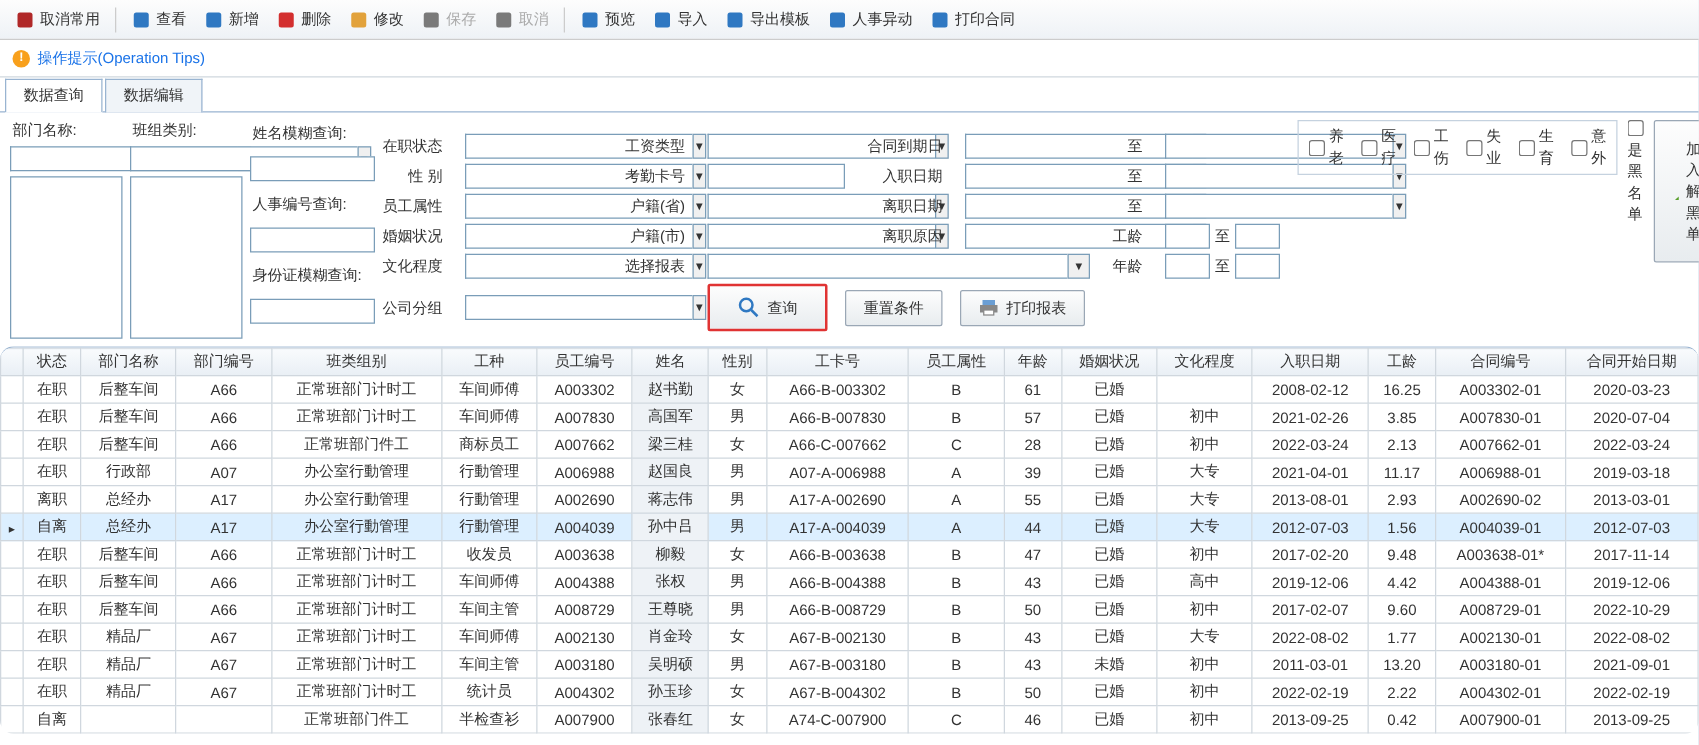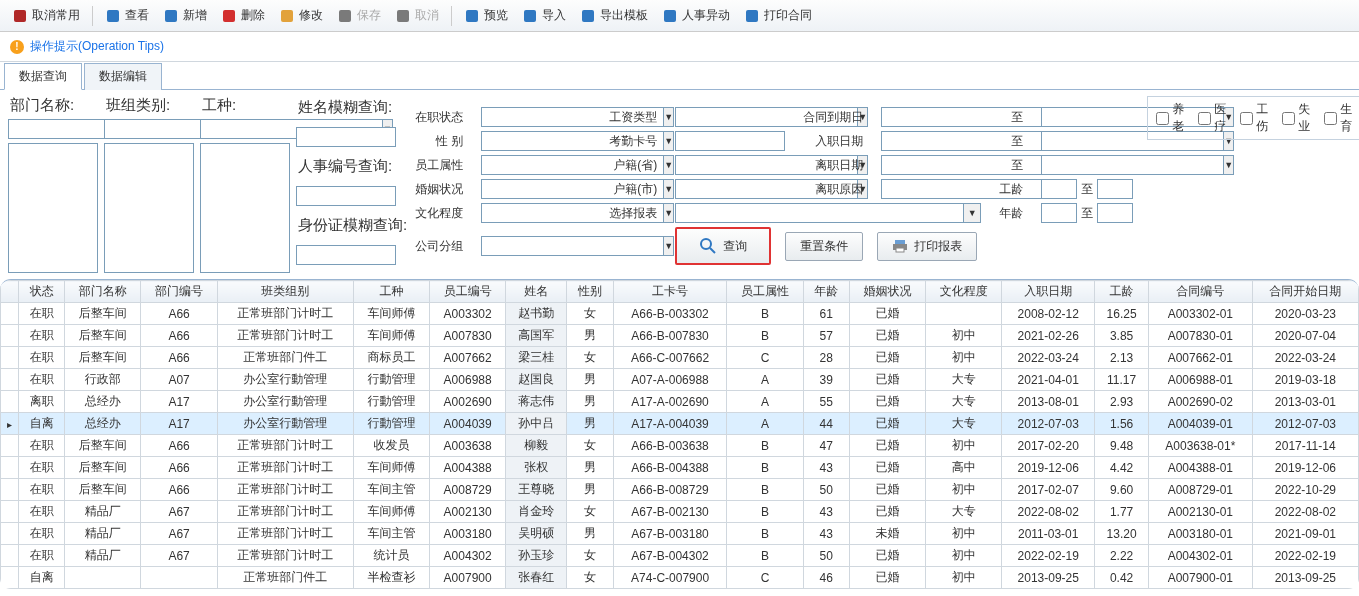--- a/index.html
+++ b/index.html
@@ -9,21 +9,21 @@
 .tb-btn.disabled { color: #aaa; cursor: default; }
 .tb-icon { width: 16px; height: 16px; display: inline-block; }
 .tb-sep { width: 1px; height: 20px; background: #ccc; margin: 0 4px; }
 .tips { padding: 6px 10px; color: #1a73e8; display: flex; align-items: center; gap: 6px; border-bottom: 1px solid #d0d7de; }
 .tips-icon { width: 14px; height: 14px; border-radius: 50%; background: #f8a01c; color: #fff; font-size: 10px; display: flex; align-items: center; justify-content: center; font-weight: bold; }
 .tabs { display: flex; border-bottom: 1px solid #99b4d1; padding-left: 4px; }
 .tab { padding: 4px 14px; border: 1px solid #99b4d1; border-bottom: none; background: #f0f4f8; margin-right: 2px; cursor: pointer; position: relative; top: 1px; }
 .tab.active { background: #fff; border-bottom: 1px solid #fff; }
 .filter-panel { display: flex; padding: 6px 8px; gap: 6px; }
 .fcol { display: flex; flex-direction: column; gap: 4px; }
-.flabel { font-size: 15px; padding: 0 2px; white-space: nowrap; }
+.flabel { font-size: 12px; padding: 0 2px; white-space: nowrap; }
 .fselect, .ftext { border: 1px solid #7a9db8; height: 20px; font-size: 12px; padding: 1px 2px; background: #fff; }
 .tree-box { width: 90px; height: 130px; border: 1px solid #7a9db8; background: #fff; }
 .query-grid { display: grid; grid-template-columns: auto 110px auto 110px auto 100px auto 100px; gap: 4px 18px; align-items: center; margin-top: 11px; }
 .query-grid label { text-align: right; white-space: nowrap; }
 .combo { display: flex; }
 .combo input { flex: 1; border: 1px solid #7a9db8; border-right: none; height: 20px; padding: 1px 2px; }
 .combo .dd { width: 18px; height: 20px; border: 1px solid #7a9db8; background: #f0f0f0; display: flex; align-items: center; justify-content: center; font-size: 9px; cursor: pointer; }
 .btn { display: inline-flex; align-items: center; gap: 6px; padding: 5px 14px; border: 1px solid #9aa7b5; background: linear-gradient(#fdfdfd,#e8ecef); cursor: pointer; border-radius: 2px; }
 .query-btn { border: 2px solid #e03333; padding: 8px 22px; font-family: Liberation Serif, serif; }
 .chk-row { display: flex; gap: 14px; align-items: center; }
@@ -133,28 +133,20 @@
   <div class="fcol">
     <span class="flabel">部门名称:</span>
     <div class="combo" style="width:90px">
         <input style="">
         <span class="dd">▼</span>
       </div>
     <div class="tree-box"></div>
   </div>
   <div class="fcol">
     <span class="flabel">班组类别:</span>
-    <div class="combo" style="width:90px">
-        <input style="">
-        <span class="dd">▼</span>
-      </div>
-    <div class="tree-box"></div>
-  </div>
-  <div class="fcol">
-    <span class="flabel">工种:</span>
     <div class="combo" style="width:90px">
         <input style="">
         <span class="dd">▼</span>
       </div>
     <div class="tree-box"></div>
   </div>
 
   <div class="fcol" style="gap:10px; padding-top:2px">
     <div style="display:flex;gap:4px;align-items:center">
         <span class="flabel">姓名模糊查询:</span>

